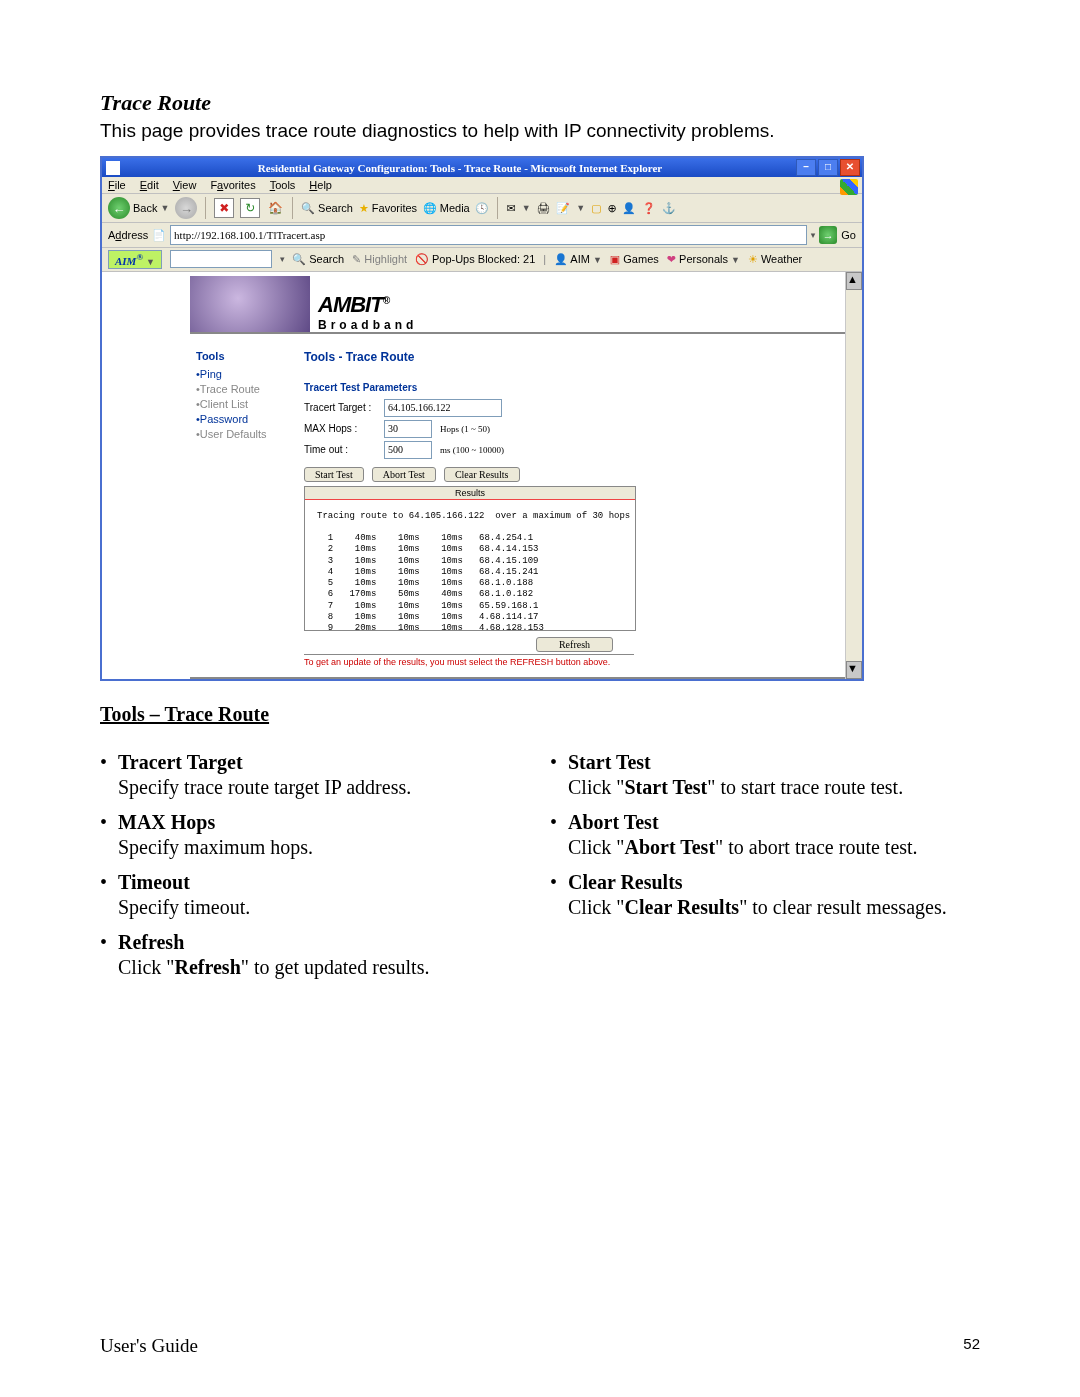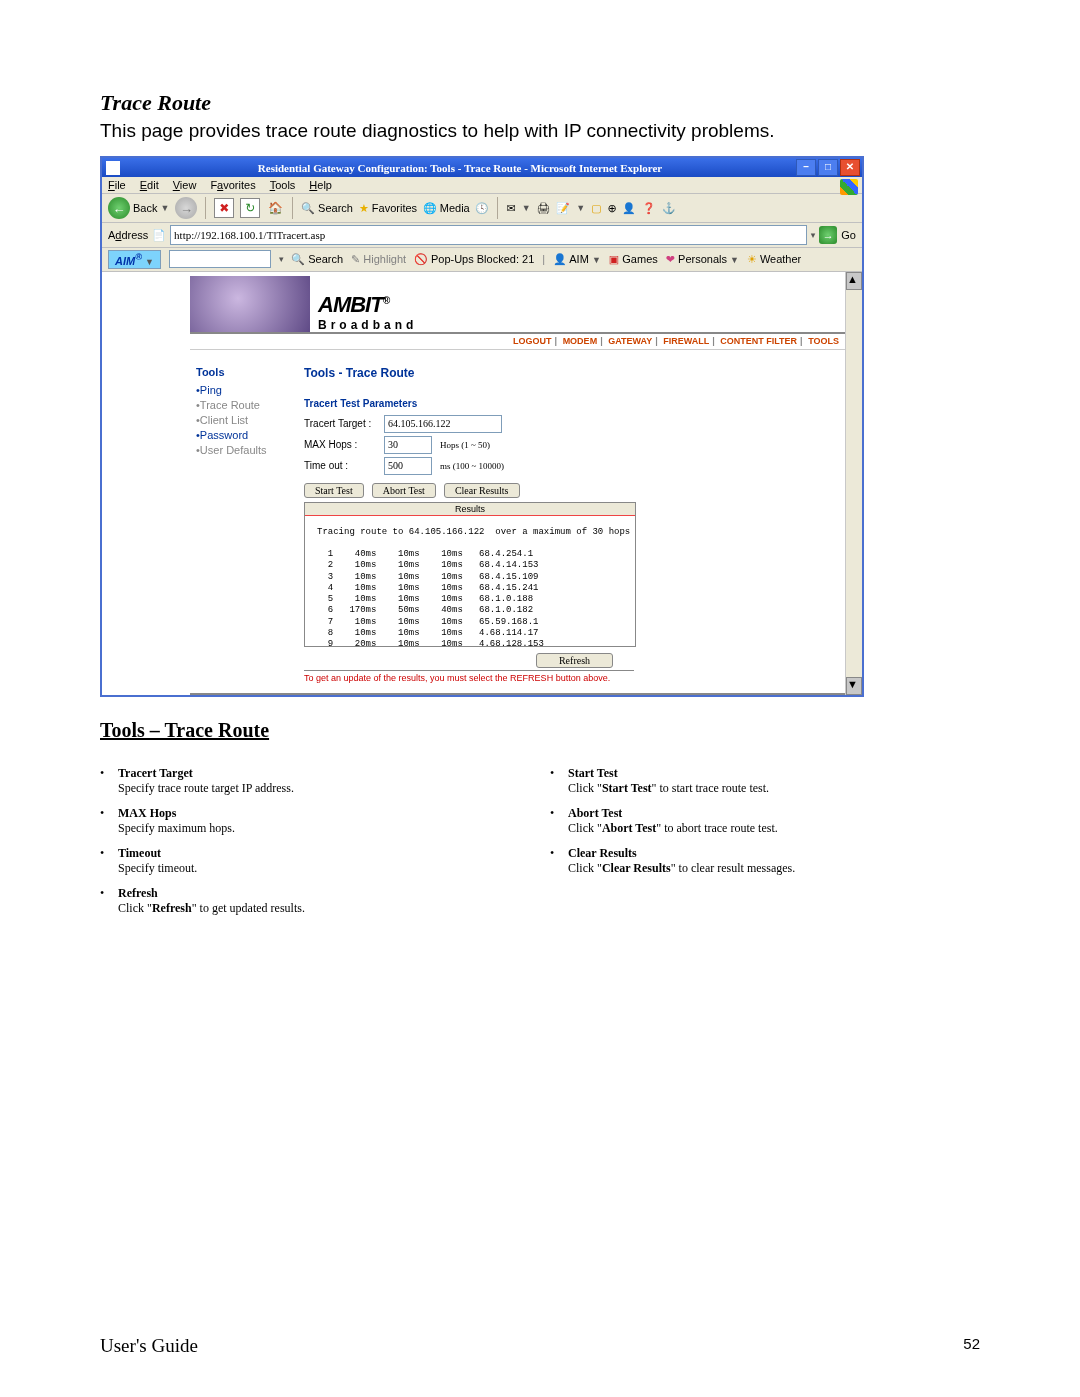--- a/index.html
+++ b/index.html
@@ -139,25 +139,26 @@
     background: #ece9d8;
     border-bottom: 1px solid #c0c0c0;
     display: flex;
     align-items: center;
     padding: 2px 6px;
     gap: 8px;
     font-size: 11px;
   }
   .aimbar .aim-logo {
     border: 1px solid #7f9db9;
-    background: #7dd3fc;
+    background: #bef264;
     padding: 1px 6px;
     font-style: italic;
     font-weight: bold;
     color: #0033aa;
+    font-family: Liberation Serif, serif;
   }
   .aimbar .combo {
     width: 100px; height: 16px; border: 1px solid #7f9db9; background:#fff;
   }
   .aimbar .hl { color: #808080; }
   .aimbar .pb { }
   .content {
     display: flex;
     background: #fff;
     position: relative;
@@ -271,21 +272,21 @@
   .doc-heading {
     font-weight: bold;
     text-decoration: underline;
     font-size: 20px;
     margin-top: 22px;
     margin-bottom: 24px;
   }
   .two-col {
     display: flex;
     gap: 20px;
-    font-size: 12px;
+    font-size: 20px;
     line-height: 1.25;
   }
   .two-col .col { flex: 1; }
   ul.doc-list { list-style: none; padding: 0; margin: 0 0 10px 0; }
   ul.doc-list > li { margin-bottom: 10px; padding-left: 18px; position: relative;}
   ul.doc-list > li::before { content: "•"; position: absolute; left: 0; }
   ul.doc-list .term { font-weight: bold; }
   .footer {
     position: absolute;
     bottom: 40px;
@@ -394,28 +395,20 @@
 
     <div class="content">
       <div class="left-gutter"></div>
       <div class="main-col">
         <div class="banner">
           <div class="globe"></div>
           <div class="brand">
             <div class="b1"><span>AMBIT</span><sup style="font-size:10px;">®</sup></div>
             <div class="b2">Broadband</div>
           </div>
-        </div>
-        <div class="tabrow">
-          <span class="t">LOGOUT</span><span class="tsep">|</span>
-          <span class="t">MODEM</span><span class="tsep">|</span>
-          <span class="t">GATEWAY</span><span class="tsep">|</span>
-          <span class="t">FIREWALL</span><span class="tsep">|</span>
-          <span class="t">CONTENT FILTER</span><span class="tsep">|</span>
-          <span class="t">TOOLS</span>
         </div>
         <div class="body-cols">
           <div class="sidebar">
             <div class="hd">Tools</div>
             <div class="link">•<span>Ping</span></div>
             <div class="grey">•<span>Trace Route</span></div>
             <div class="grey">•<span>Client List</span></div>
             <div class="link">•<span>Password</span></div>
             <div class="grey">•<span>User Defaults</span></div>
           </div>

